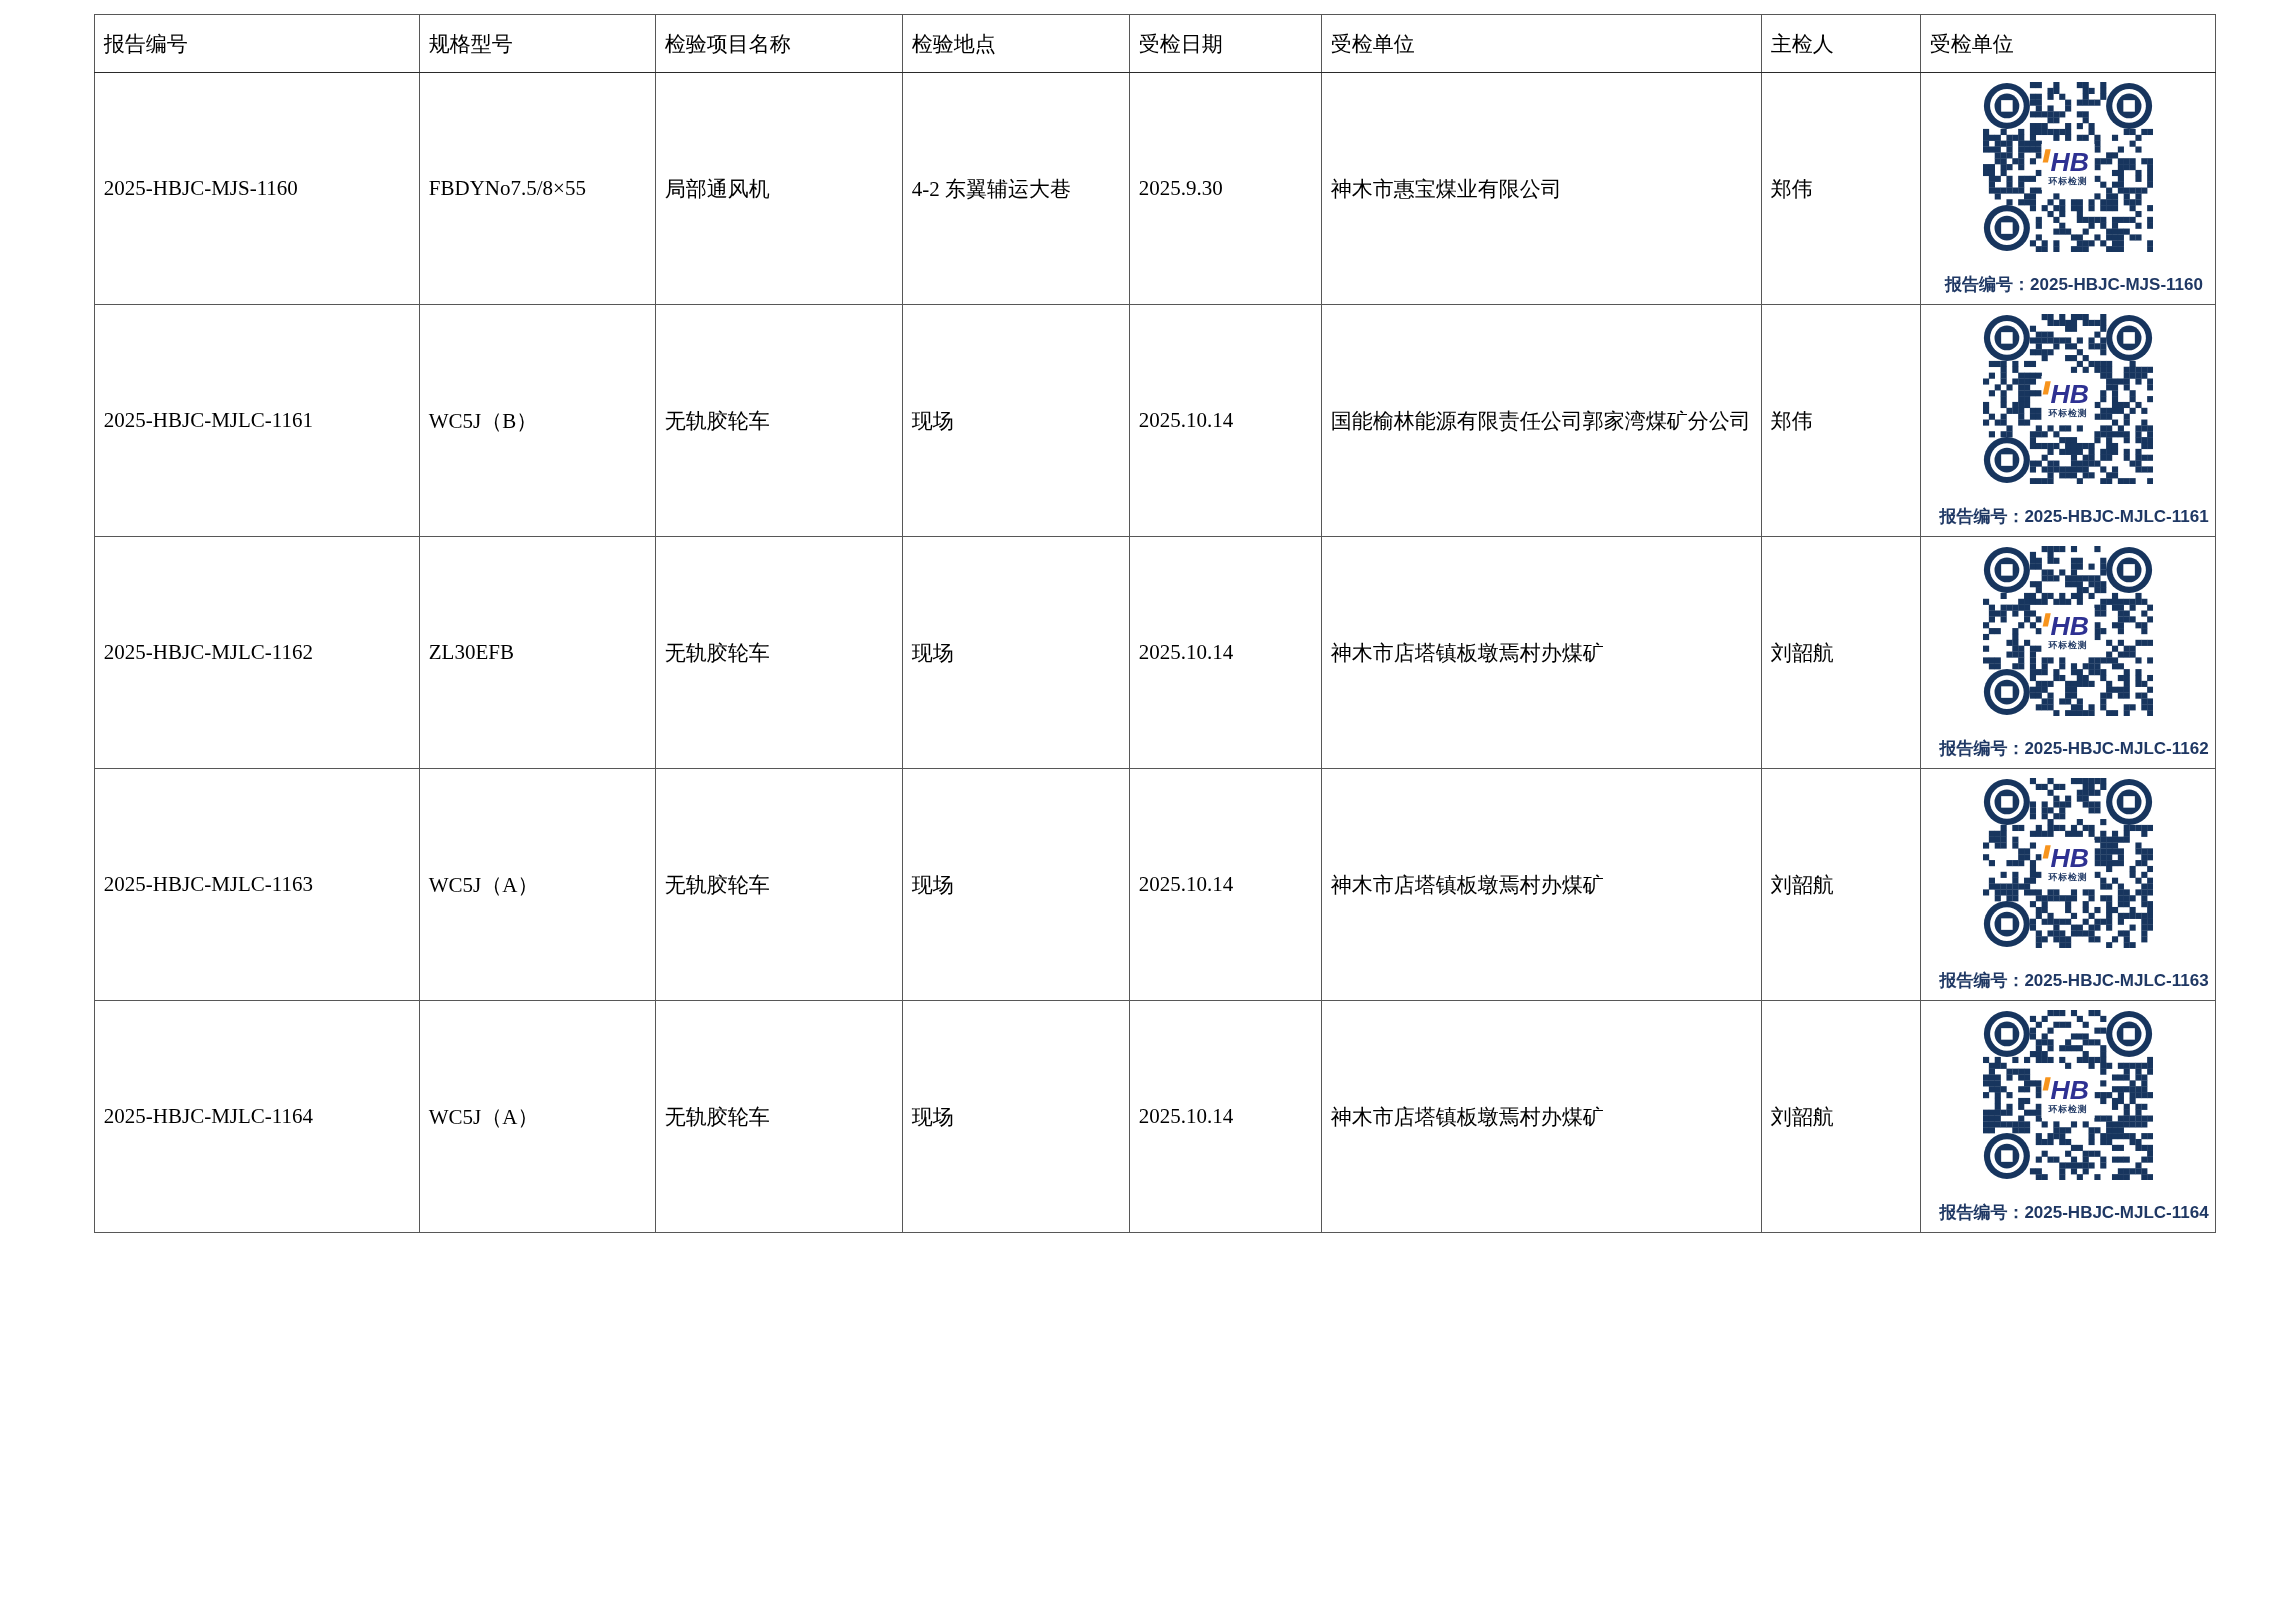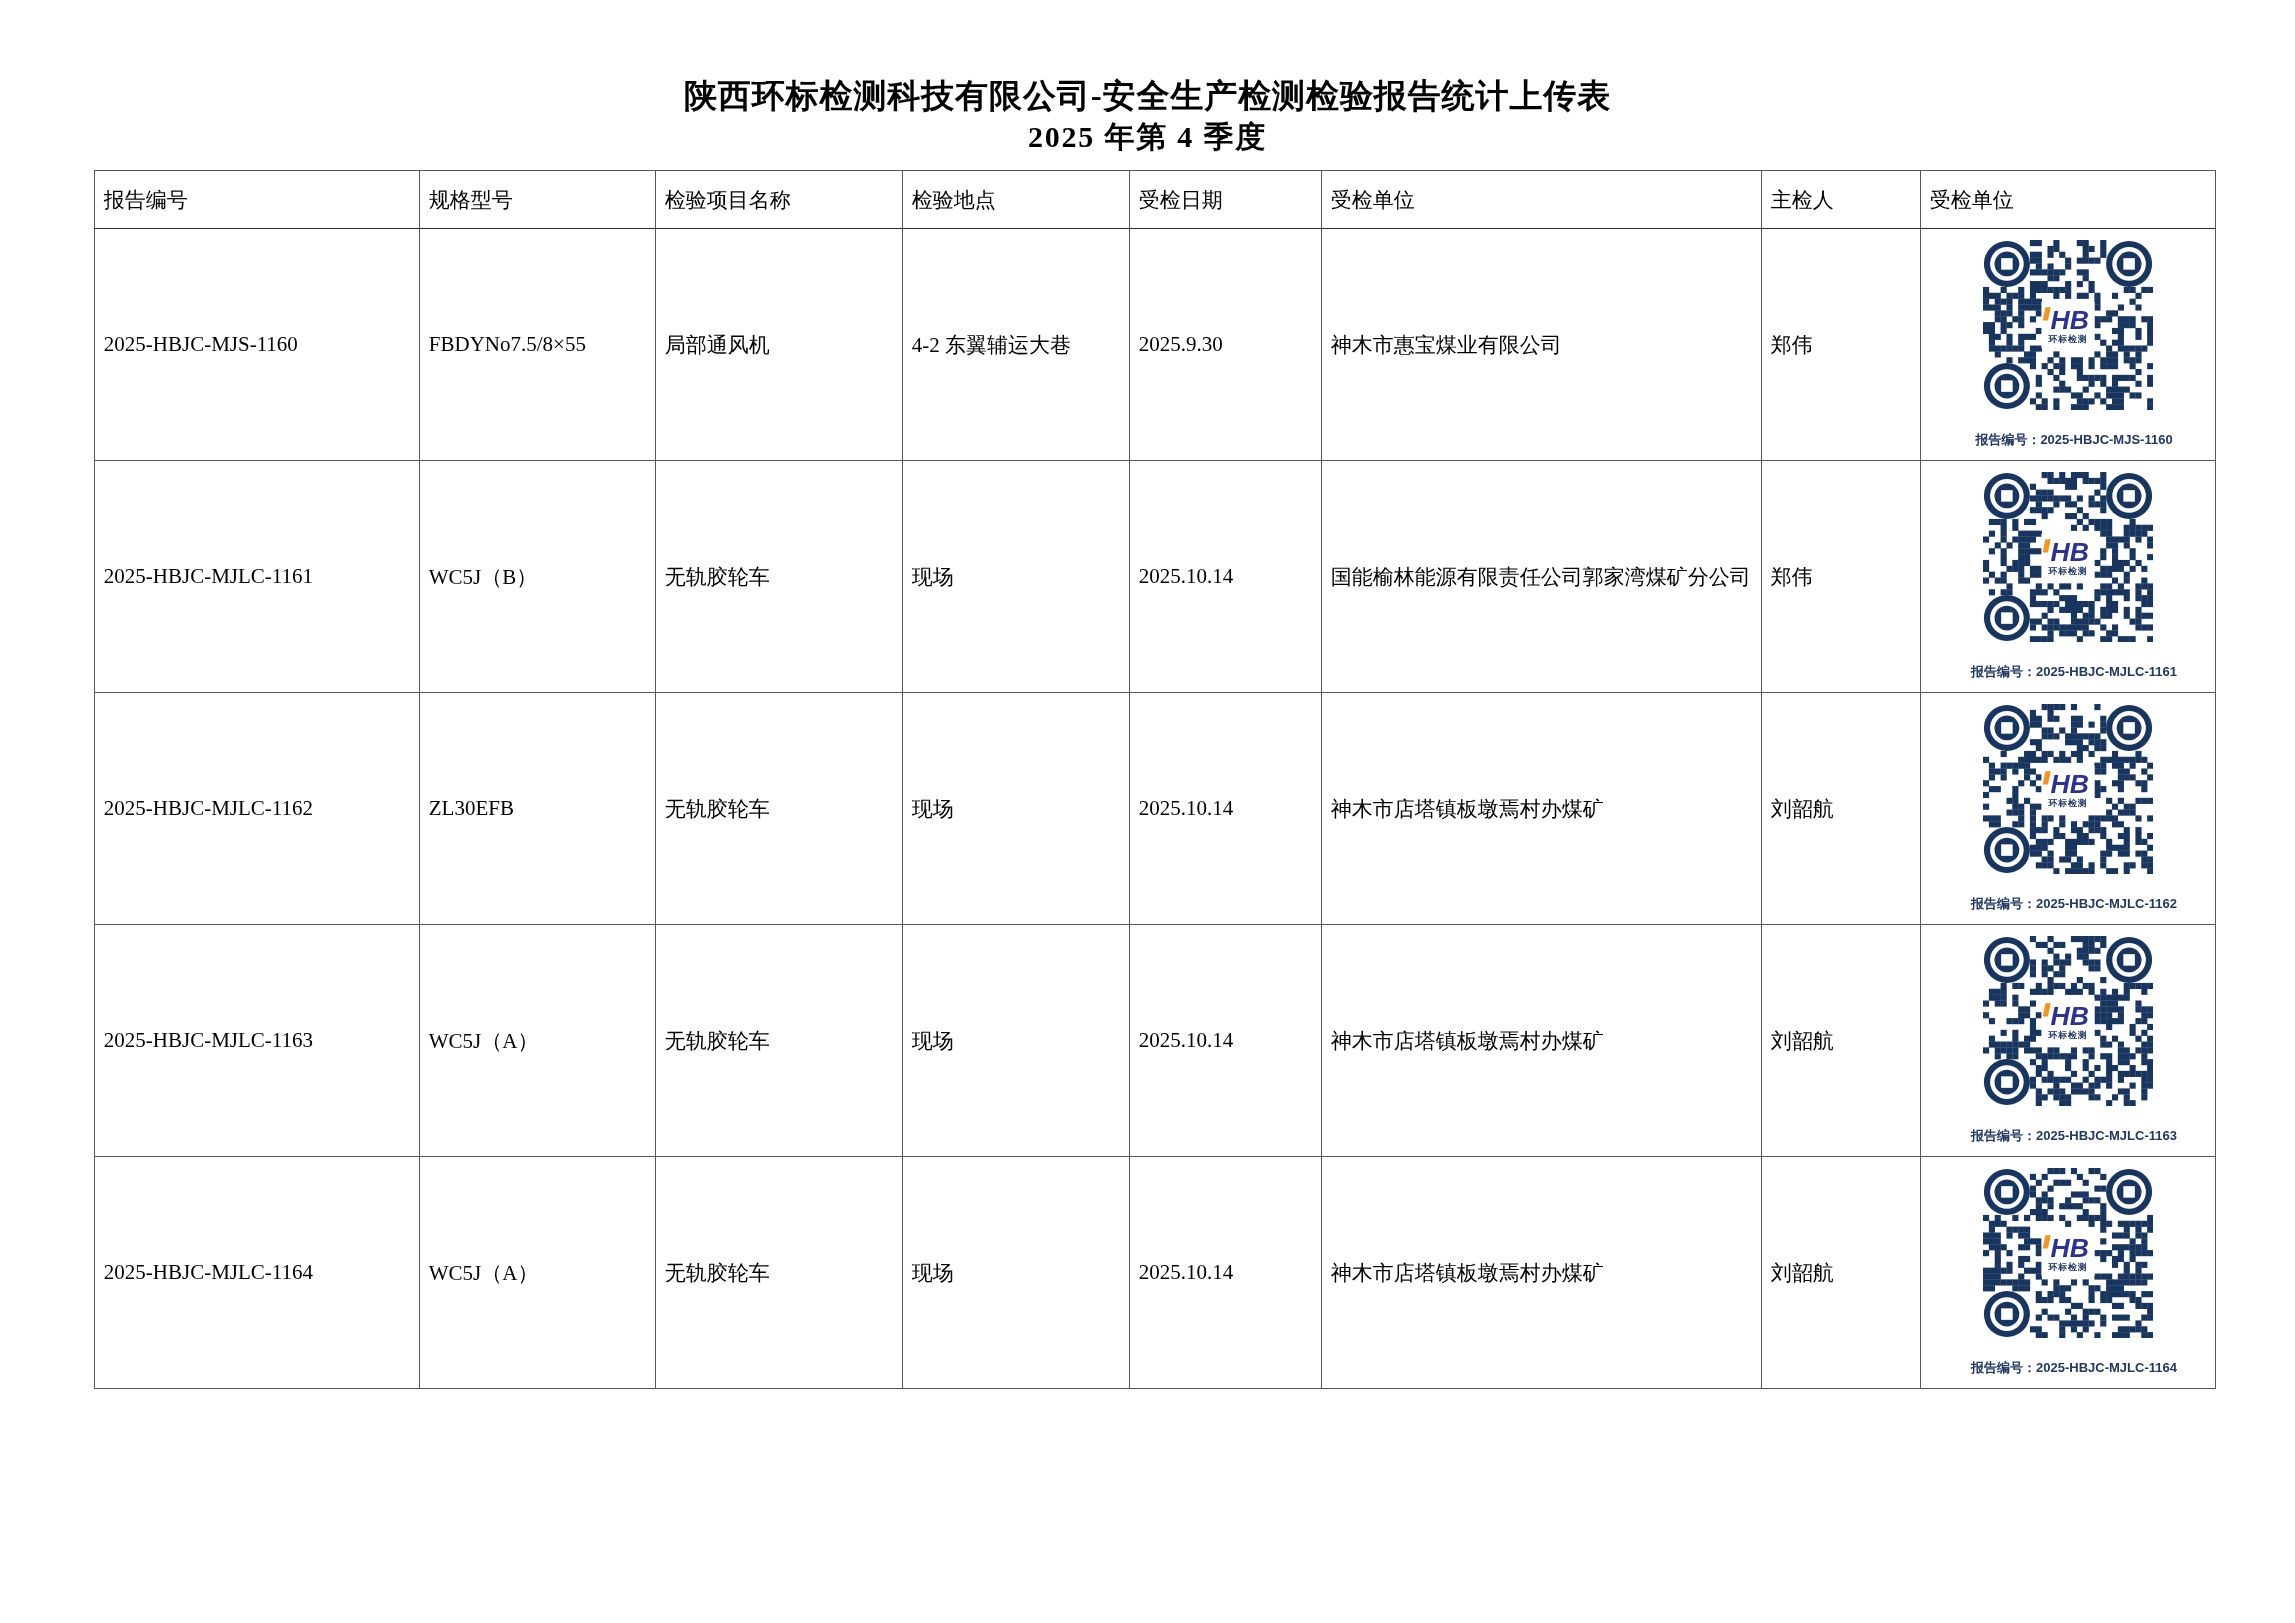--- a/index.html
+++ b/index.html
@@ -27,32 +27,28 @@
     font-weight:normal;font-size:21px;
     padding:3.5px 8.8px;
     word-break:break-word;
   }
   table.report thead tr{height:58px;}
   table.report thead th{border-bottom:1.8px solid #2a2a2a;font-size:21px;}
   table.report tbody tr{height:232px;}
   .qr-block{display:flex;flex-direction:column;align-items:center;gap:21px;}
   .qr-caption{
     font-family:"Liberation Sans","DejaVu Sans",sans-serif;
-    font-weight:bold;font-size:13px;color:#1f3864;white-space:nowrap;margin-left:12px;
+    font-weight:bold;font-size:17px;color:#1f3864;white-space:nowrap;margin-left:12px;
   }
   .qr-svg{display:block;}
 </style>
 </head>
 <body>
 
 <div class="page">
-  <div class="title-block">
-    <div class="doc-title">陕西环标检测科技有限公司-安全生产检测检验报告统计上传表</div>
-    <div class="doc-subtitle">2025 年第 4 季度</div>
-  </div>
 
   <table class="report">
     <colgroup id="report-cols">
         <col style="width: 325px;">
         <col style="width: 236px;">
         <col style="width: 247px;">
         <col style="width: 227px;">
         <col style="width: 192px;">
         <col style="width: 440px;">
         <col style="width: 159px;">

